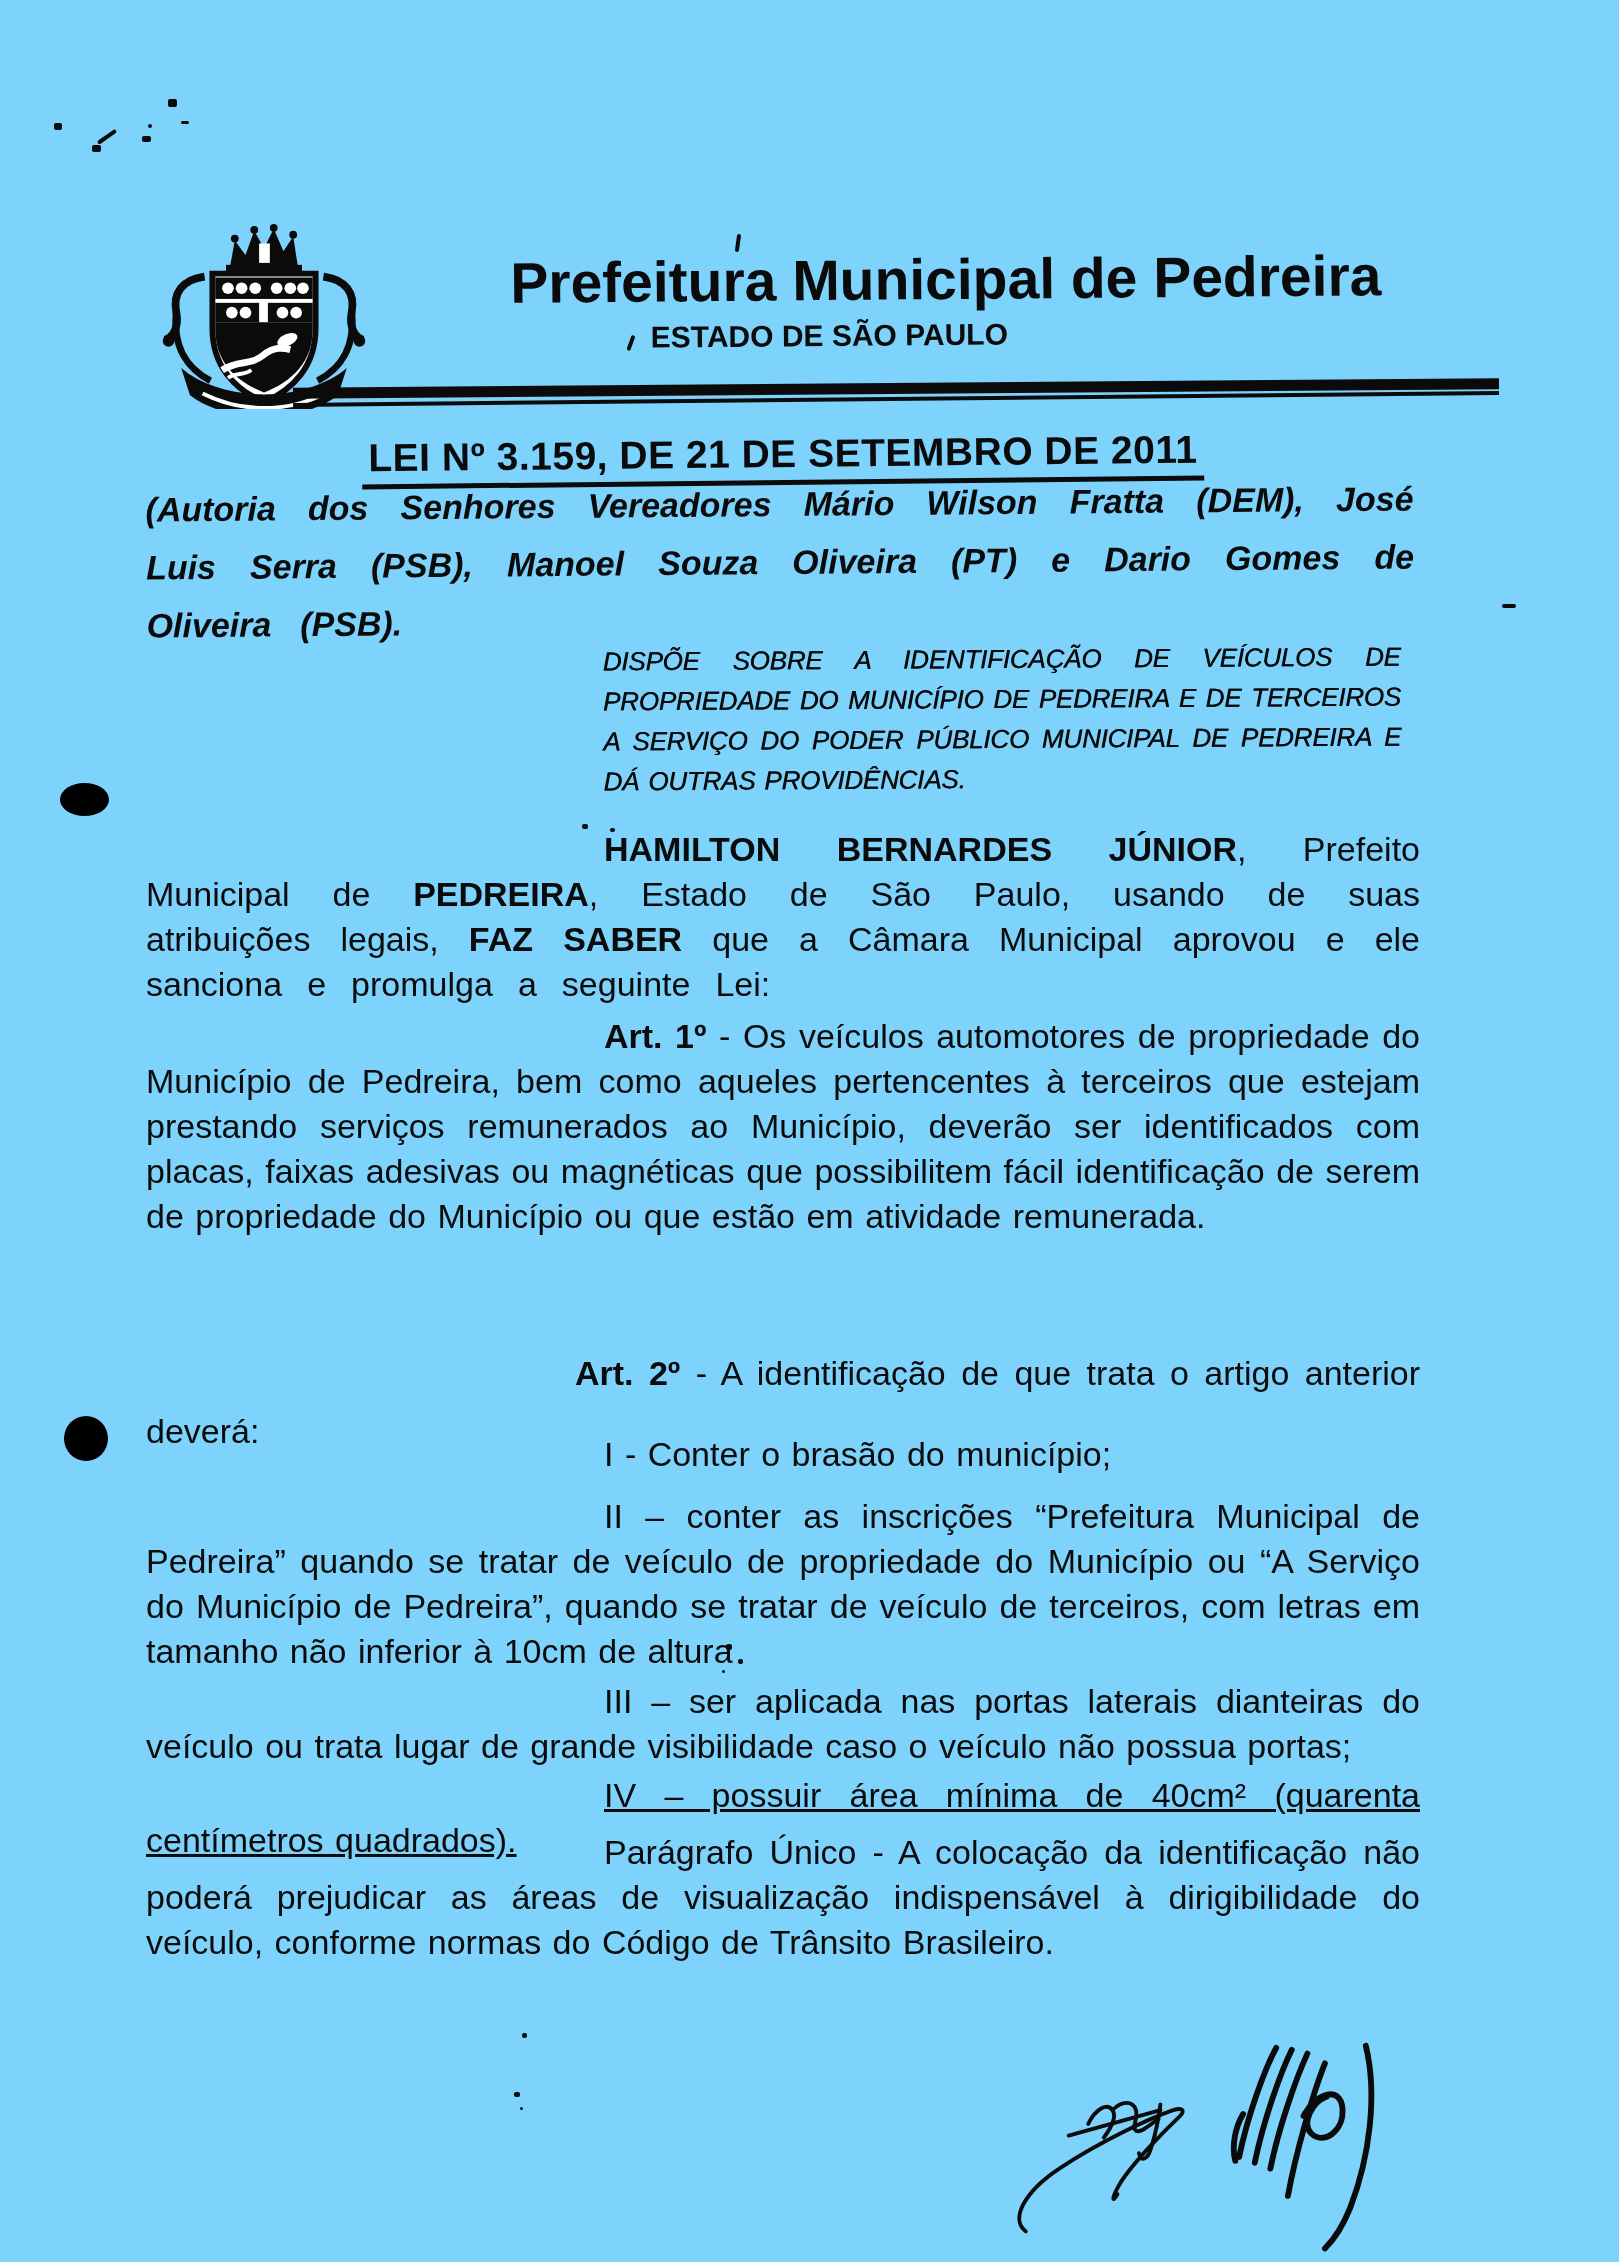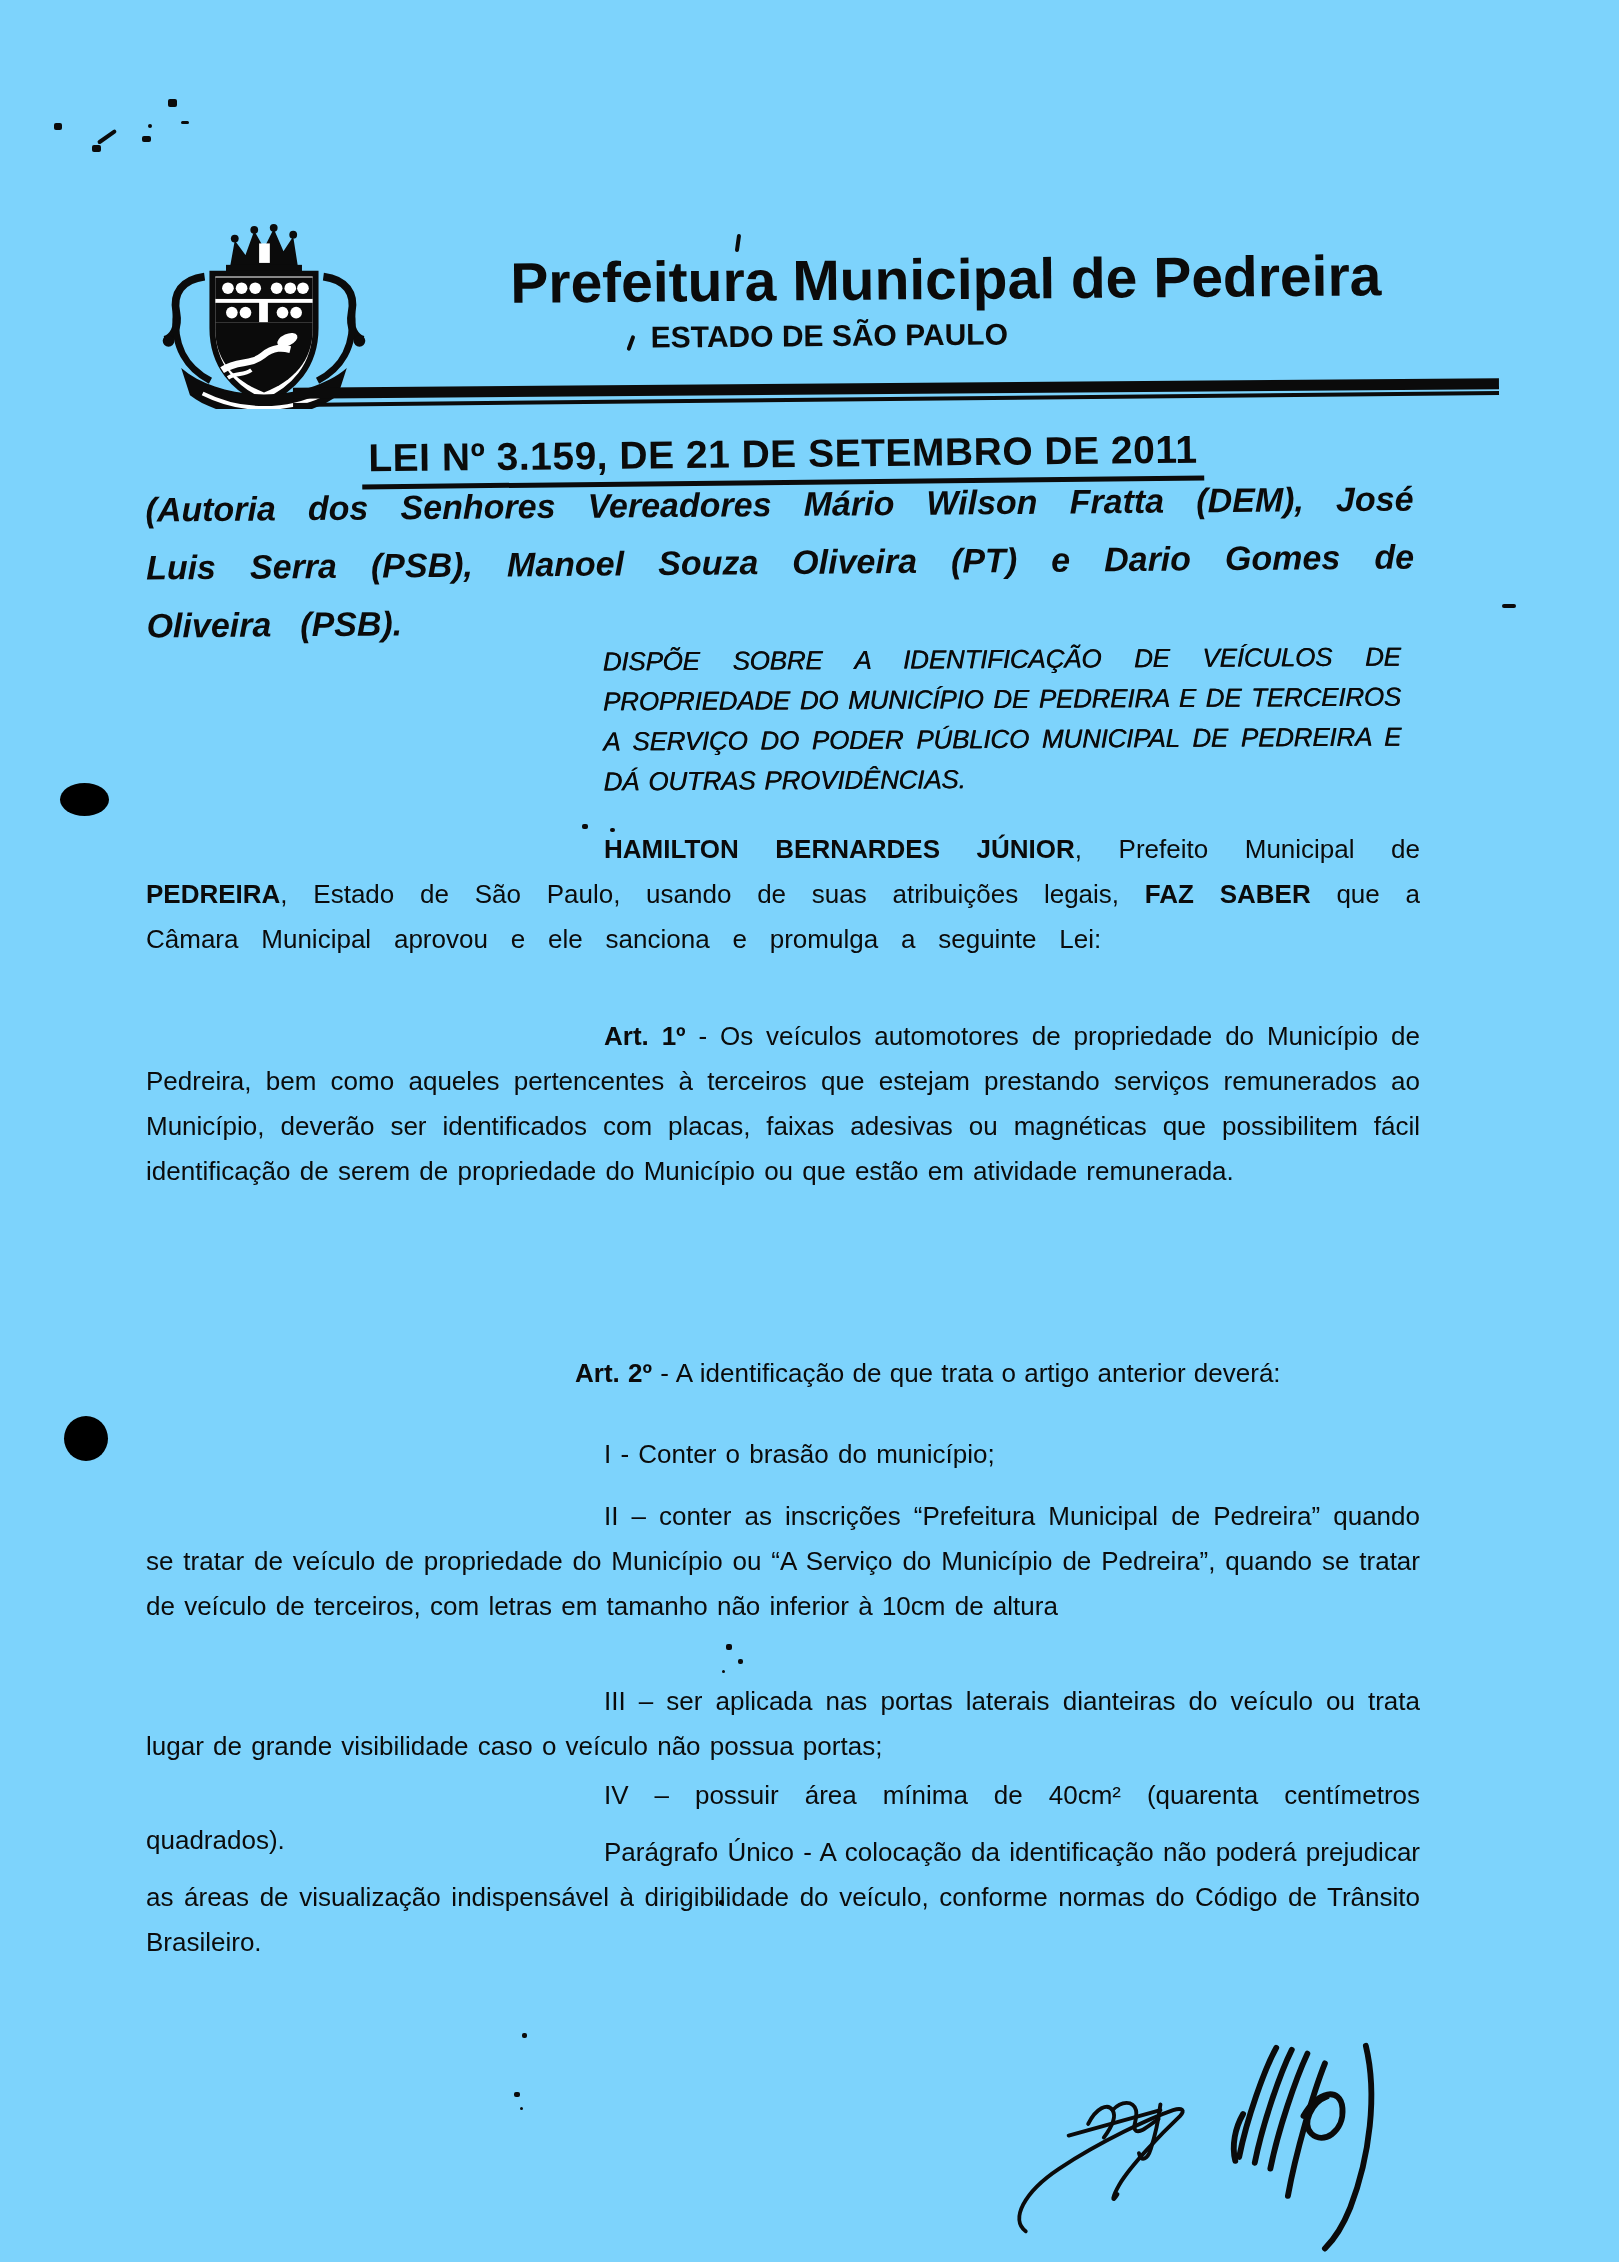--- a/index.html
+++ b/index.html
@@ -13,21 +13,21 @@
   .crest{position:absolute;left:144px;top:222px;width:239px;height:187px;}
   .header-text{position:absolute;left:390px;top:246px;width:1112px;transform:rotate(-0.5deg);}
   .header-title{font-size:57px;font-weight:bold;letter-spacing:0px;white-space:nowrap;text-align:center;}
   .header-sub{font-size:30px;font-weight:bold;text-align:center;margin-top:5.9px;transform:translateX(-117px);}
   .header-rule{position:absolute;left:293px;top:383px;width:1206px;transform:rotate(-0.45deg);}
   .header-rule .bar1{height:10.7px;background:#0b0b0b;}
   .header-rule .bar2{height:3.9px;background:#0b0b0b;margin-top:2.9px;transform:rotate(-0.12deg);}
   
   .para{
     position:absolute;left:146px;width:1274px;
-    font-size:26px;line-height:45px;text-align:justify;text-align-last:left;
+    font-size:34px;line-height:45px;text-align:justify;text-align-last:left;
     word-spacing:2px;
   }
   .indent{text-indent:458px;}
   .law-title{position:absolute;left:146px;width:1274px;text-align:center;transform:rotate(-0.6deg);}
   .law-title span{
     display:inline-block;font-size:39px;font-weight:bold;letter-spacing:0.5px;
     border-bottom:5.9px solid #0b0b0b;padding:0 5.9px 3.9px 5.9px;white-space:nowrap;
   }
   .authorship{
     position:absolute;left:146px;top:475px;width:1268px;
@@ -128,21 +128,21 @@
     <b>Art. 1º</b><span> - Os veículos automotores de propriedade do Município de Pedreira, bem como aqueles pertencentes à terceiros que estejam prestando serviços remunerados ao Município, deverão ser identificados com placas, faixas adesivas ou magnéticas que possibilitem fácil identificação de serem de propriedade do Município ou que estão em atividade remunerada.</span>
   </div>
 
   <div class="para" style="top:1344px;text-indent:429px;line-height:58px;word-spacing:1px;">
     <b>Art. 2º</b><span> - A identificação de que trata o artigo anterior deverá:</span>
   </div>
 
   <div class="para indent" style="top:1432px;">I - Conter o brasão do município;</div>
   <div class="para indent" style="top:1494px;">II – conter as inscrições “Prefeitura Municipal de Pedreira” quando se tratar de veículo de propriedade do Município ou “A Serviço do Município de Pedreira”, quando se tratar de veículo de terceiros, com letras em tamanho não inferior à 10cm de altura</div>
   <div class="para indent" style="top:1679px;">III – ser aplicada nas portas laterais dianteiras do veículo ou trata lugar de grande visibilidade caso o veículo não possua portas;</div>
-  <div class="para indent" style="top:1773px;">IV – possuir área mínima de 40cm² (quarenta centímetros quadrados).</div>
+  <div class="para indent" style="top:1773px;text-decoration:underline;">IV – possuir área mínima de 40cm² (quarenta centímetros quadrados).</div>
 
   <div class="speck" style="left:726px;top:1644px;width:5.9px;height:5.9px;"></div>
   <div class="speck" style="left:738px;top:1659px;width:4.9px;height:4.9px;"></div>
   <div class="speck" style="left:722px;top:1670px;width:2.9px;height:2.9px;"></div>
 
   <div class="para indent" style="top:1830px;">Parágrafo Único - A colocação da identificação não poderá prejudicar as áreas de visualização indispensável à dirigibilidade do veículo, conforme normas do Código de Trânsito Brasileiro.</div>
 
   <div class="speck" style="left:719px;top:1900px;width:4.9px;height:4.9px;"></div>
   <div class="speck" style="left:522px;top:2033px;width:4.9px;height:4.9px;"></div>
   <div class="speck" style="left:514px;top:2092px;width:5.9px;height:4.9px;"></div>

